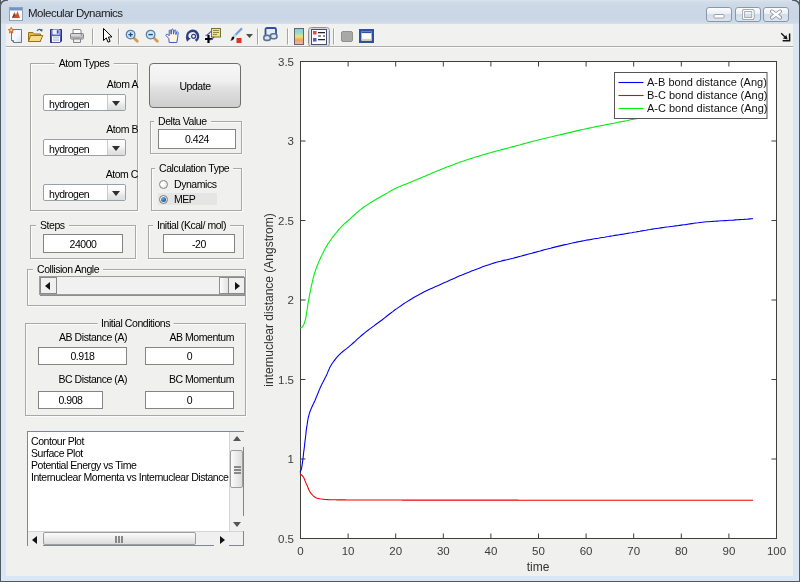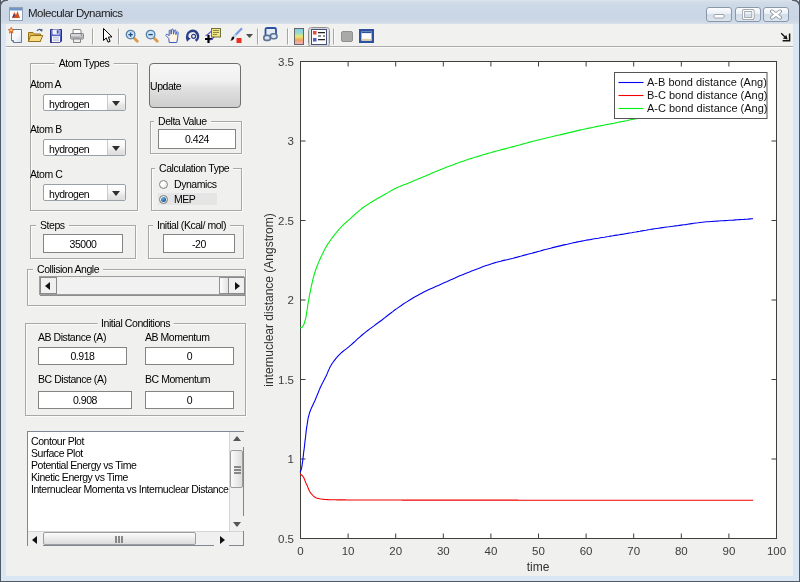--- a/index.html
+++ b/index.html
@@ -9,21 +9,21 @@
 #titlebar{left:1px;top:0;width:798px;height:24px;background:linear-gradient(#dbe3ee 0%,#d2dce8 8%,#ccd8e6 25%,#cad6e5 75%,#cfd9e6 90%,#d6dfeb 100%);border-radius:2px 2px 0 0}
 #ttl{left:28px;top:7px;font-size:11.5px;letter-spacing:-0.5px;color:#1a1a1a}
 #toolbar{left:1px;top:24px;width:798px;height:22px;background:#f1f1f0}
 #tbline{left:1px;top:46px;width:798px;height:2px;background:linear-gradient(#ababab 0 50%,#fbfbfb 50% 100%)}
 #lstrip{left:1px;top:24px;width:5px;height:557px;background:#d9e6f4}
 #rstrip{left:793px;top:24px;width:6px;height:557px;background:#d9e6f4}
 #bstrip{left:1px;top:576px;width:798px;height:6px;background:#d9e6f4}
 .gb{border:1px solid #a8a8a8;box-shadow:inset 1px 1px 0 #fcfcfc, 1px 1px 0 #fcfcfc}
 .gbt{position:absolute;top:-8px;background:#f0f0ef;padding:0 4px;font-size:10.5px;letter-spacing:-0.45px;color:#000;line-height:14px;white-space:nowrap}
 .lbl{position:absolute;font-size:10.5px;letter-spacing:-0.45px;color:#000;white-space:nowrap}
-.ctr{text-align:left}
+.ctr{text-align:right}
 .fld{position:absolute;background:#fff;border:1px solid #848484;font-size:10.5px;letter-spacing:-0.45px;color:#000;text-align:center;line-height:17px}
 .dd{position:absolute;background:#fff;border:1px solid #9aa0a7;border-radius:2px}
 .dd .txt{position:absolute;left:5px;top:2px;font-size:10.5px;letter-spacing:-0.45px;line-height:14px}
 .dd .btn{position:absolute;right:0;top:0;bottom:0;width:18px;background:linear-gradient(#ffffff,#f6f6f6 45%,#e6e6e6 70%,#dcdcdc);border-left:1px solid #c8ccd0;border-radius:0 2px 2px 0}
 .dd .btn:after{content:"";position:absolute;left:4px;top:6px;border:4.5px solid transparent;border-top:5px solid #2e2e2e}
 .sbtn{background:#f0f0f0;border:1px solid #8a8a8a}
 .sbtn2{background:#f0f0f0}
 .tri-l,.tri-r,.tri-u,.tri-d{position:absolute;width:0;height:0}
 .tri-l{left:4px;top:4px;border:4px solid transparent;border-right:5px solid #111;border-left:none}
 .tri-r{left:6px;top:4px;border:4px solid transparent;border-left:5px solid #111;border-right:none}
@@ -220,41 +220,41 @@
   </div>
 <div class="dd" style="left:43px;top:139px;width:83px;height:17px">
     <span class="txt">hydrogen</span>
     <span class="btn"></span>
   </div>
 <div class="dd" style="left:43px;top:184px;width:83px;height:17px">
     <span class="txt">hydrogen</span>
     <span class="btn"></span>
   </div>
 
-<div class="abs" style="left:149px;top:63px;width:92px;height:45px;border:1px solid #6e6e6e;border-radius:4px;background:linear-gradient(#f7f7f7 0%,#f0f0f0 40%,#e1e1e1 56%,#cecece 100%);font-size:10.5px;letter-spacing:-0.45px;line-height:44px">Update</div>
+<div class="abs" style="left:149px;top:63px;width:92px;height:45px;border:1px solid #6e6e6e;border-radius:4px;background:linear-gradient(#f7f7f7 0%,#f0f0f0 40%,#e1e1e1 56%,#cecece 100%);font-size:10.5px;letter-spacing:-0.45px;text-align:center;line-height:44px">Update</div>
 
 <div class="abs gb" style="left:150px;top:121px;width:92px;height:33px">
 <span class="gbt" style="left:3px">Delta Value</span>
   </div>
 <div class="fld" style="left:158px;top:129px;width:78px;height:20px;line-height:19px">0.424</div>
 
 <div class="abs gb" style="left:151px;top:168px;width:91px;height:43px">
 <span class="gbt" style="left:3px">Calculation Type</span>
   </div>
 <div class="abs" style="left:158px;top:193px;width:59px;height:12px;background:#e5e5e5"></div>
 <div class="abs" style="left:159px;top:180px;width:9px;height:9px;border-radius:50%;border:1px solid #848484;background:radial-gradient(circle at 35% 35%,#fff 30%,#d8d8d8)"></div>
 <div class="abs" style="left:159px;top:195px;width:9px;height:9px;border-radius:50%;border:1px solid #7a7a7a;background:radial-gradient(circle at 35% 35%,#fff 20%,#d4d4d4)"></div>
 <div class="abs" style="left:161px;top:197px;width:5px;height:5px;border-radius:50%;background:radial-gradient(circle at 35% 30%,#5aa4e0 10%,#155a9e 70%)"></div>
 <div class="lbl" style="left:174px;top:178px">Dynamics</div>
 <div class="lbl" style="left:174px;top:193px">MEP</div>
 
 <div class="abs gb" style="left:30px;top:225px;width:106px;height:34px">
 <span class="gbt" style="left:5px">Steps</span>
   </div>
-<div class="fld" style="left:43px;top:234px;width:80px;height:19px;line-height:18px">35000</div>
+<div class="fld" style="left:43px;top:234px;width:80px;height:19px;line-height:18px">24000</div>
 
 <div class="abs gb" style="left:148px;top:225px;width:96px;height:34px">
 <span class="gbt" style="left:4px">Initial (Kcal/ mol)</span>
   </div>
 <div class="fld" style="left:163px;top:234px;width:72px;height:19px;line-height:18px">-20</div>
 
 <div class="abs gb" style="left:27px;top:269px;width:219px;height:37px">
 <span class="gbt" style="left:5px">Collision Angle</span>
   </div>
 <div class="abs" style="left:39px;top:276px;width:205px;height:19px;background:#f1f1f1;border:1px solid #9d9d9d;box-shadow:1px 1px 0 #8c8c8c">
@@ -269,30 +269,29 @@
 
 <div class="abs gb" style="left:25px;top:323px;width:221px;height:93px">
 <span class="gbt" style="left:50%;transform:translateX(-50%)">Initial Conditions</span>
   </div>
 <div class="lbl ctr" style="left:38px;top:331px;width:89px">AB Distance (A)</div>
 <div class="lbl ctr" style="left:145px;top:331px;width:89px">AB Momentum</div>
 <div class="fld" style="left:38px;top:347px;width:89px;height:18px">0.918</div>
 <div class="fld" style="left:145px;top:347px;width:89px;height:18px">0</div>
 <div class="lbl ctr" style="left:38px;top:373px;width:89px">BC Distance (A)</div>
 <div class="lbl ctr" style="left:145px;top:373px;width:89px">BC Momentum</div>
-<div class="fld" style="left:38px;top:391px;width:94px;height:18px">0.908</div>
+<div class="fld" style="left:38px;top:391px;width:65px;height:18px">0.908</div>
 <div class="fld" style="left:145px;top:391px;width:89px;height:18px">0</div>
 
 <div class="abs" style="left:27px;top:431px;width:217px;height:115px;border:1px solid #808792;background:#fff">
   <div class="abs" style="left:0;top:0;width:201px;height:99px;overflow:hidden">
     <div style="padding:4px 0 0 3px;font-size:10.5px;letter-spacing:-0.45px;line-height:11.9px;white-space:nowrap">
       <div>Contour Plot</div>
       <div>Surface Plot</div>
       <div>Potential Energy vs Time</div>
-      <div>Kinetic Energy vs Time</div>
       <div>Internuclear Momenta vs Internuclear Distance</div>
     </div>
   </div>
 
   <div class="abs" style="left:201px;top:0;width:14px;height:99px;background:#f0f0f0;border-left:1px solid #d5d5d5">
     <div class="abs sbtn2" style="left:0;top:0;width:14px;height:15px">
         <span class="tri-u"></span>
       </div>
     <div class="abs" style="left:0;top:18px;width:13px;height:38px;background:linear-gradient(90deg,#fbfbfb,#dcdcdc);border:1px solid #9d9d9d;border-radius:2px">
       <div class="abs" style="left:3px;top:15px;width:7px;height:1.5px;background:#888;box-shadow:0 3px 0 #888,0 6px 0 #888"></div>

